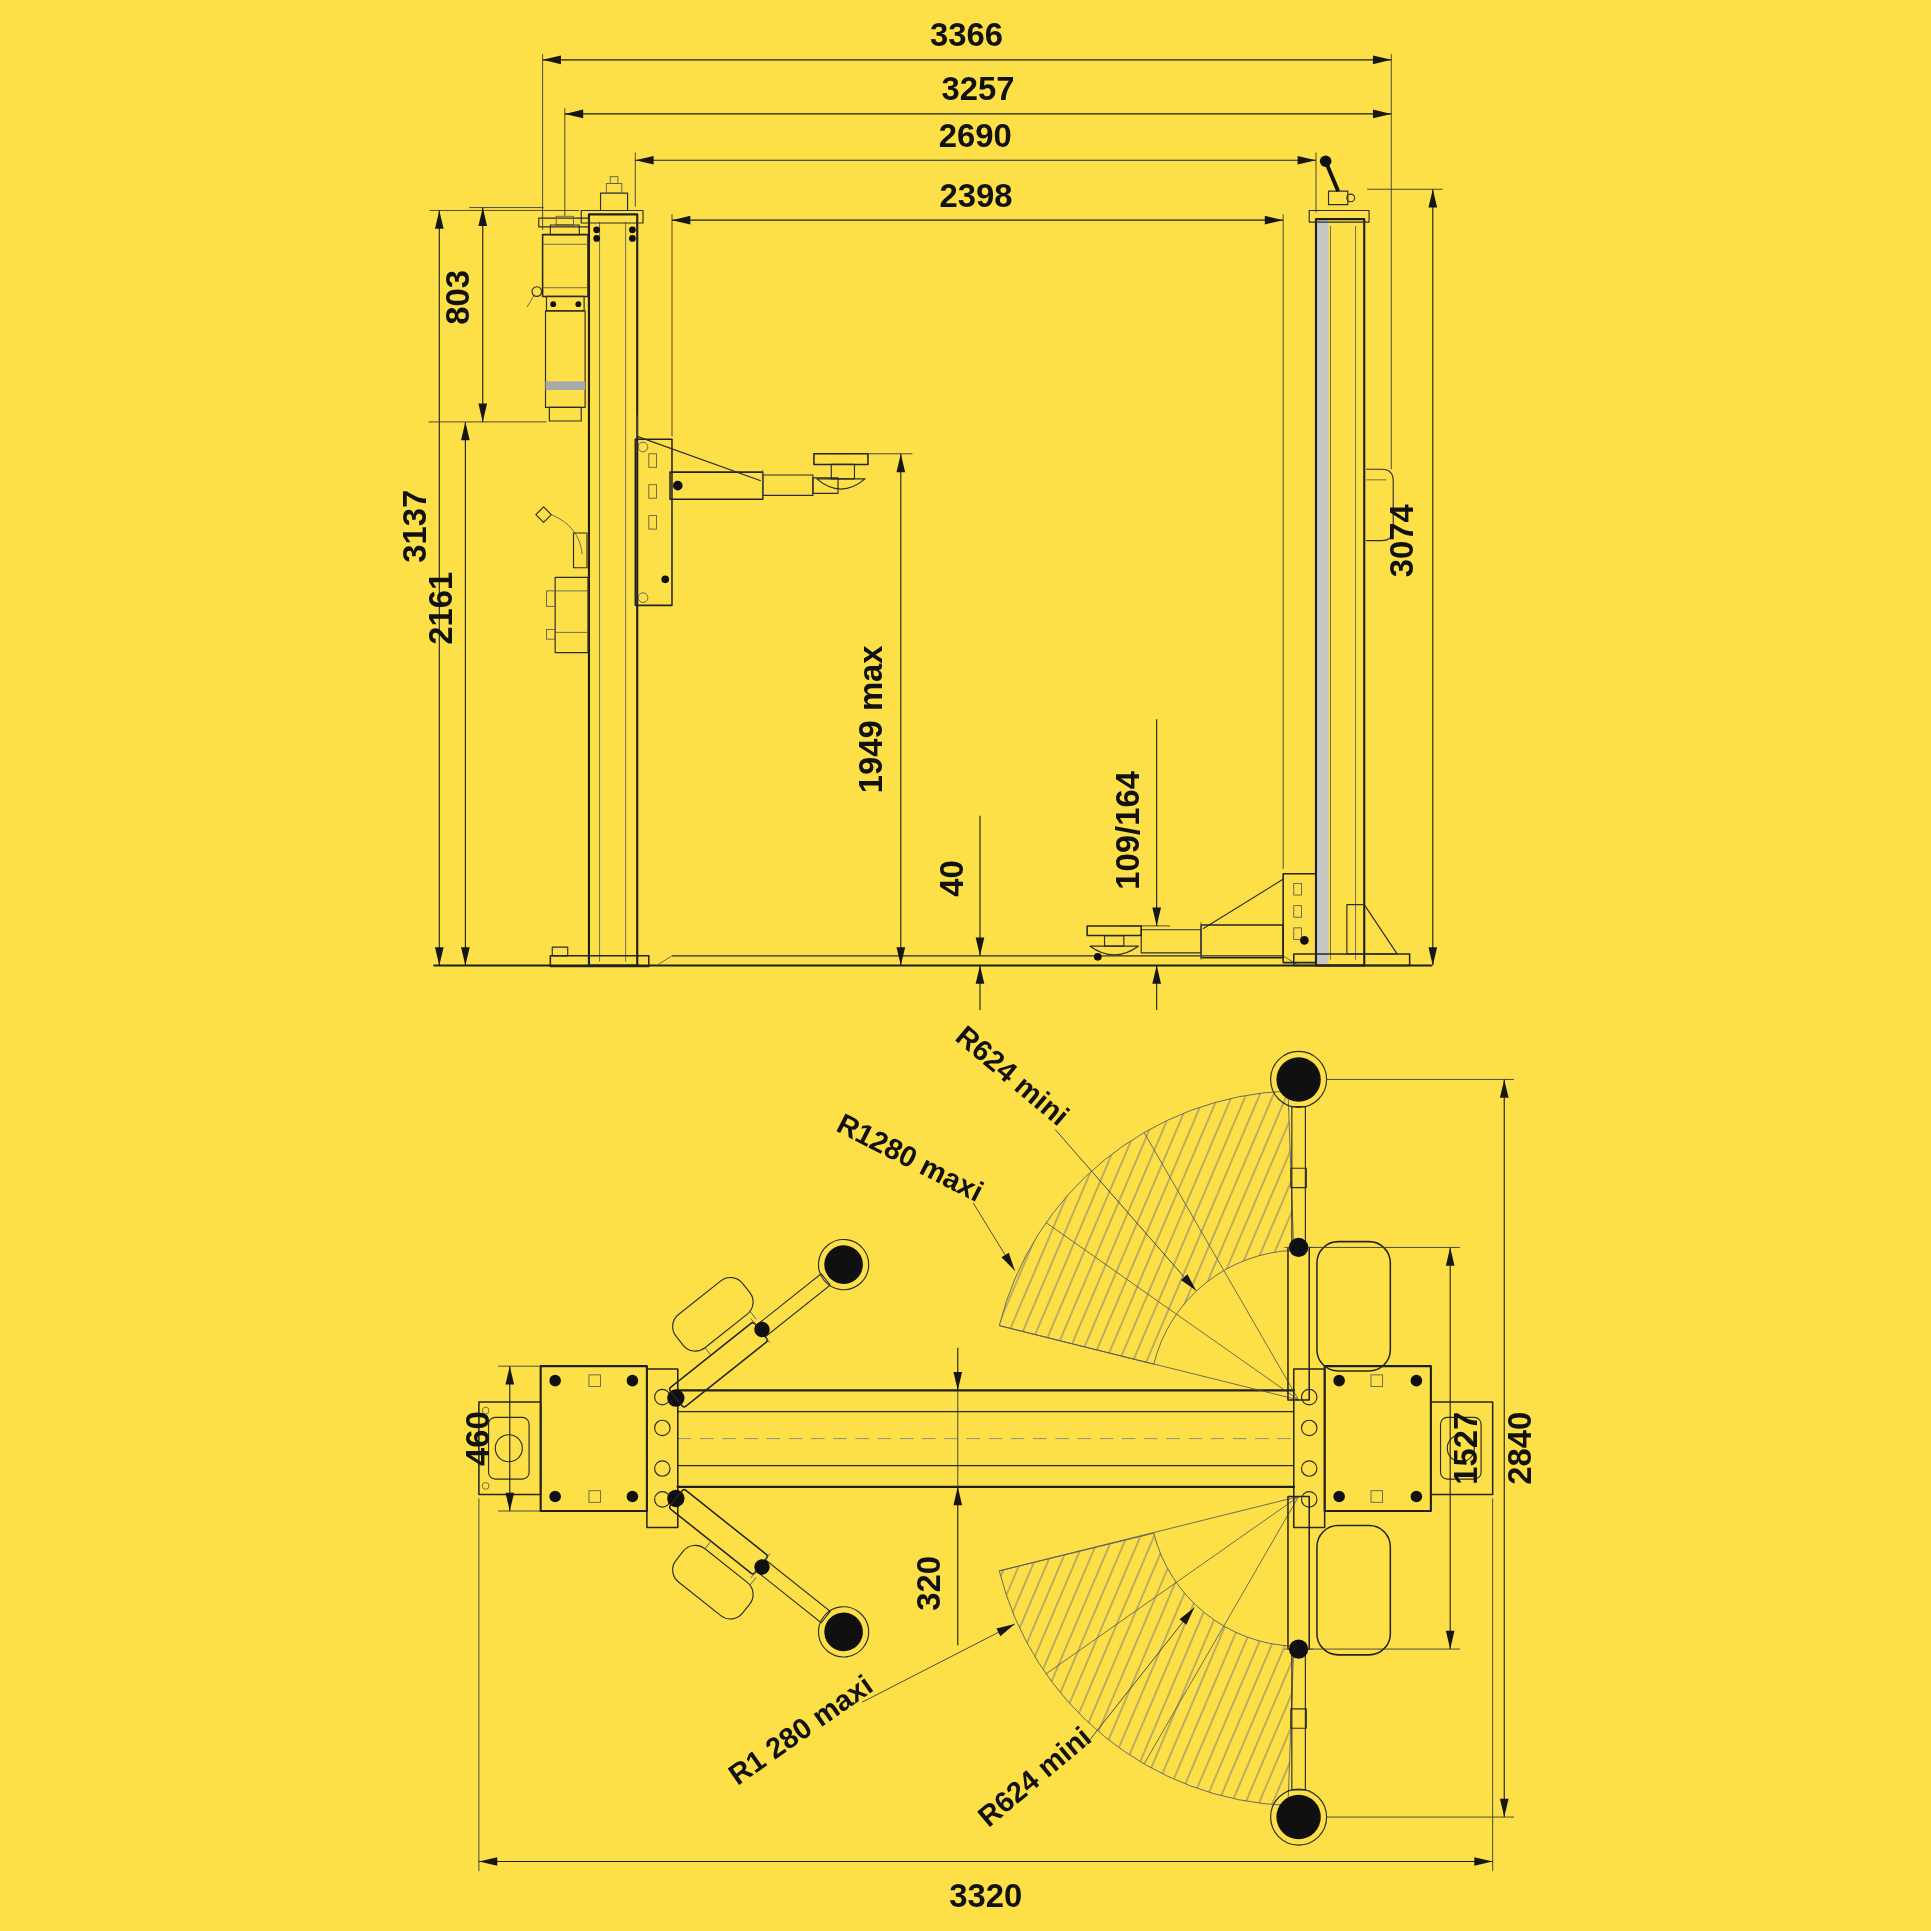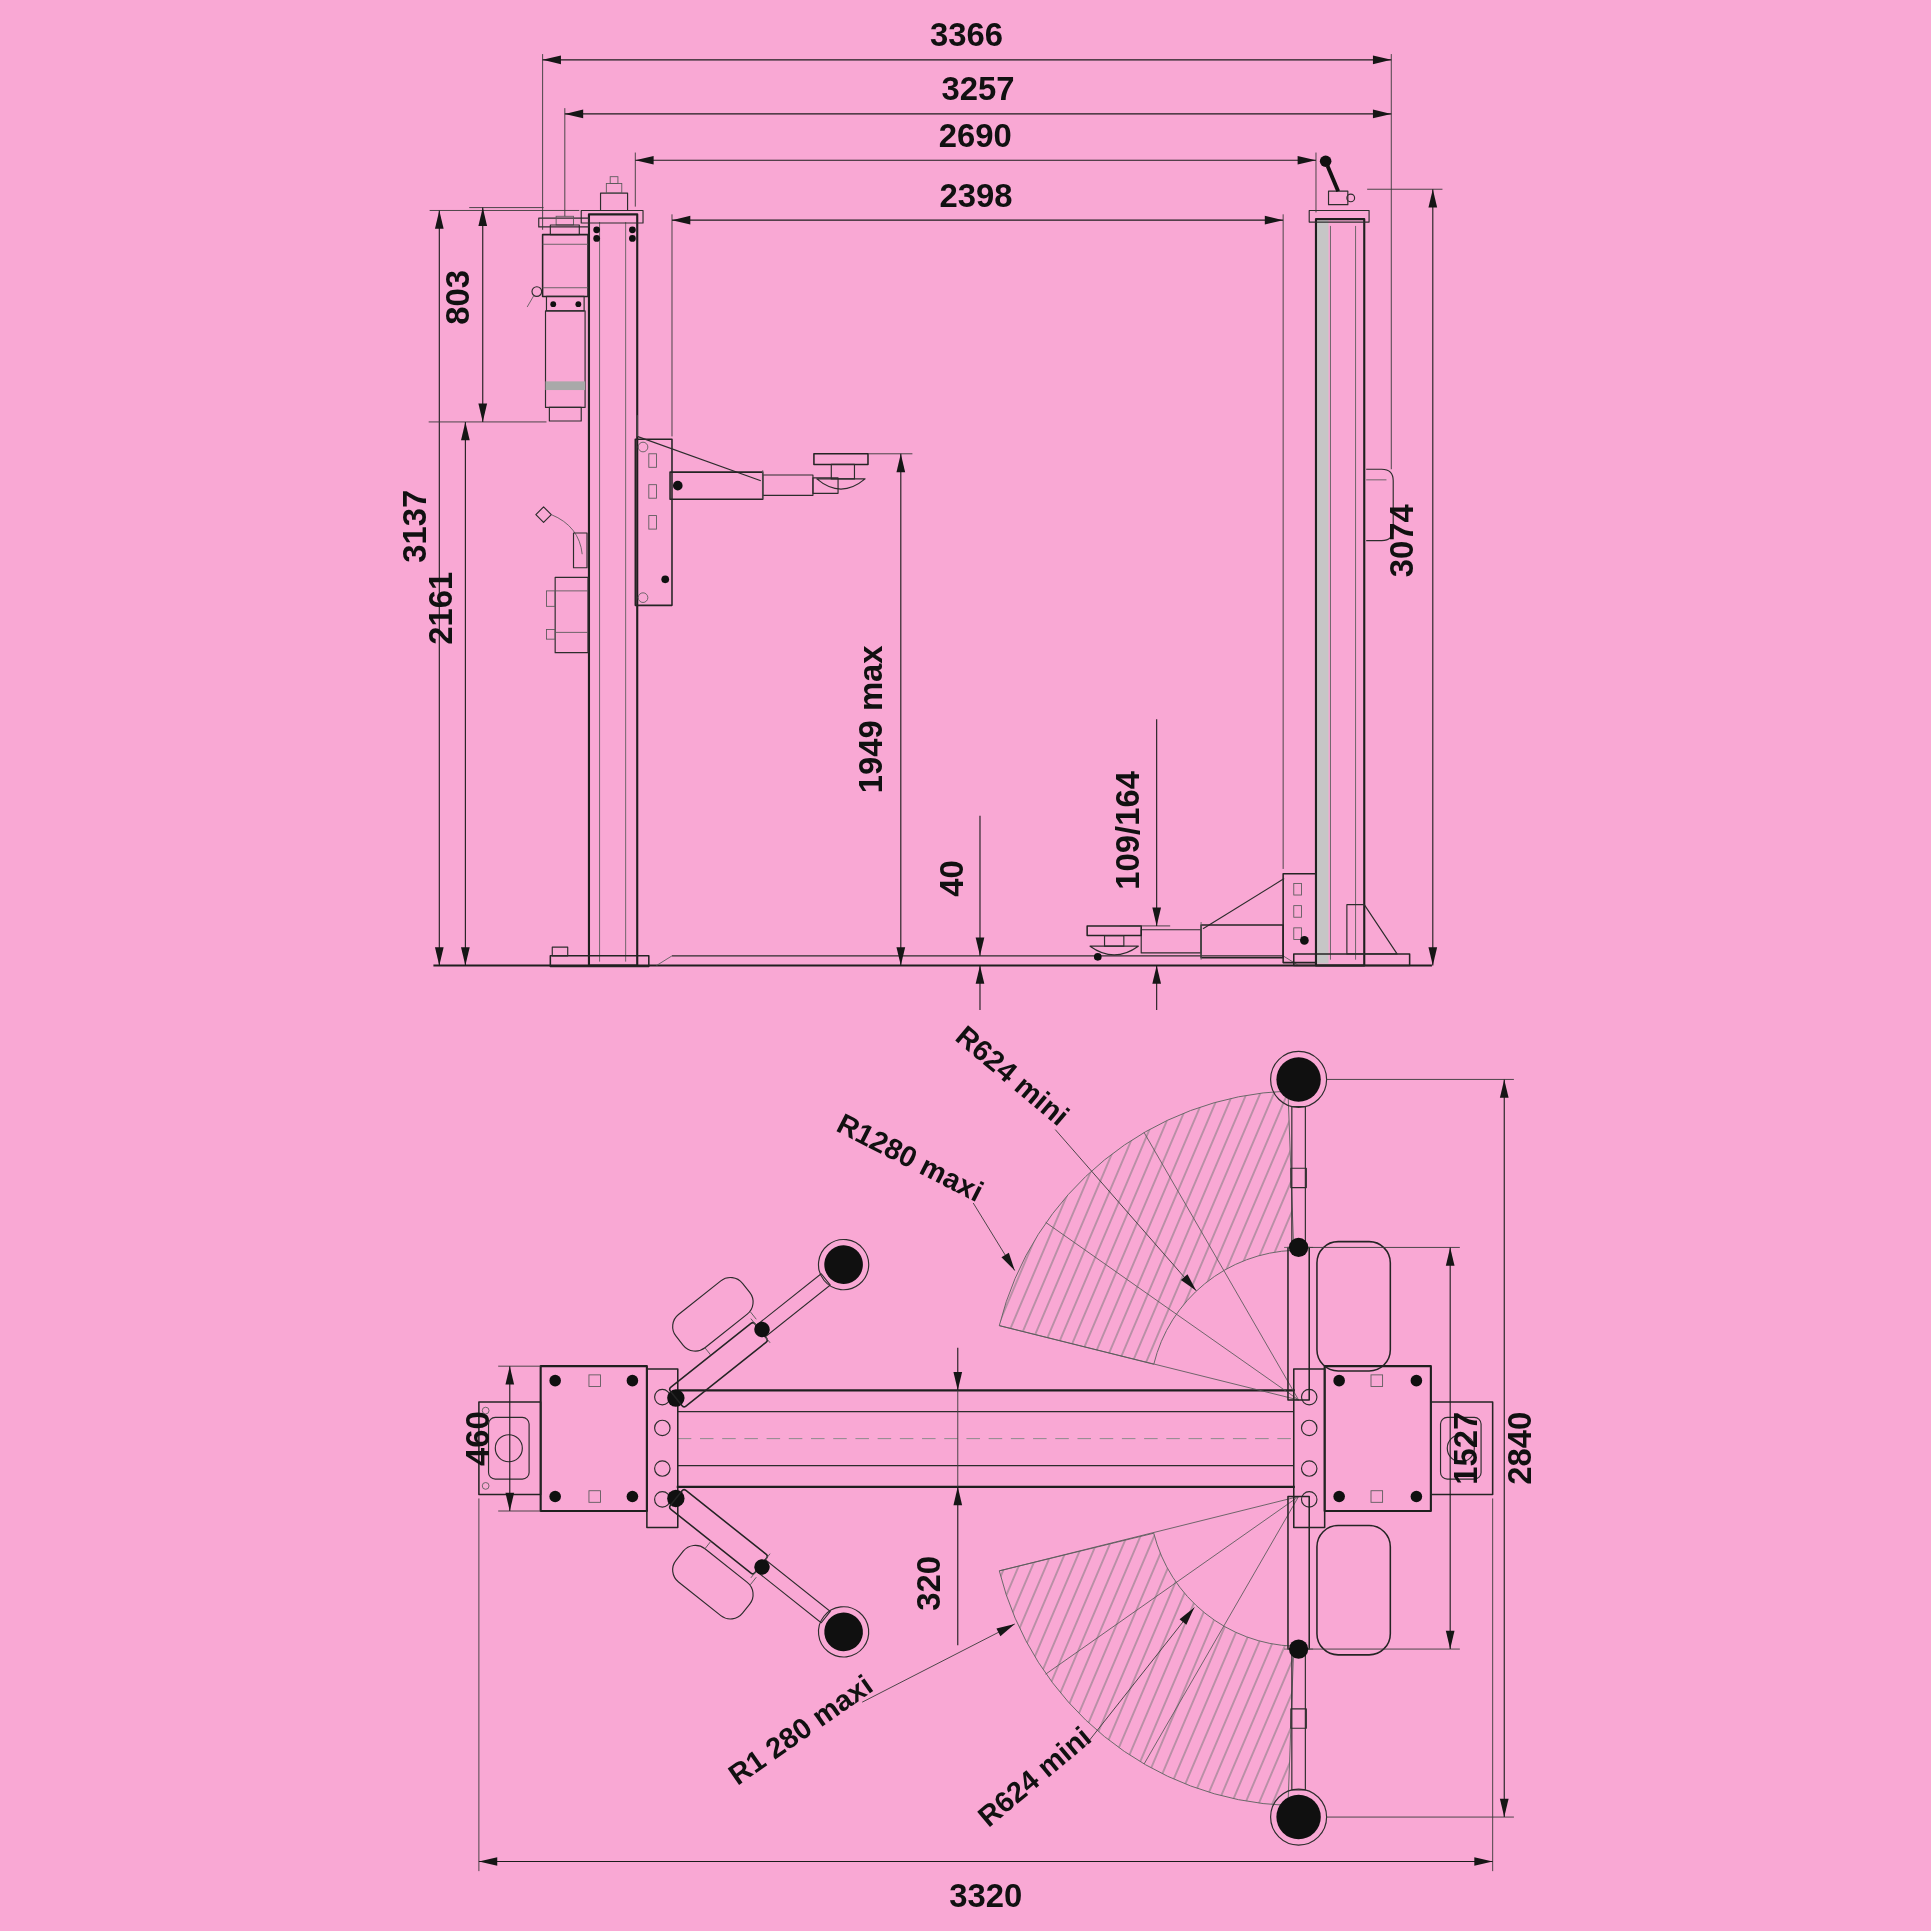--- a/index.html
+++ b/index.html
@@ -1,16 +1,16 @@
 <!DOCTYPE html>
 <html><head>
 <meta charset="utf-8">
 <style>
   html,body{margin:0;padding:0;background:#ffffff;}
-  .page{width:1931px;height:1931px;background:#f9a8d4;position:relative;font-family:"Liberation Sans",sans-serif;}
+  .page{width:1931px;height:1931px;background:#fde047;position:relative;font-family:"Liberation Sans",sans-serif;}
   svg{display:block}
   .p2{fill:none;stroke:#1f1f1f;stroke-width:2.2;stroke-linejoin:round;stroke-linecap:square}
   .p15{fill:none;stroke:#242424;stroke-width:1.6;stroke-linejoin:round}
   .p1{fill:none;stroke:#2c2c2c;stroke-width:1.2;stroke-linejoin:round}
   .pt{fill:none;stroke:#5a5a5a;stroke-width:0.9}
   .ext{fill:none;stroke:#3c3c3c;stroke-width:0.95}
   .dim{fill:none;stroke:#1c1c1c;stroke-width:1.15}
   .ctr{fill:none;stroke:#8a8a8a;stroke-width:1;stroke-dasharray:14 9}
   .blk{fill:#101010;stroke:none}
   .gry{fill:#c6c6c6;stroke:none}

